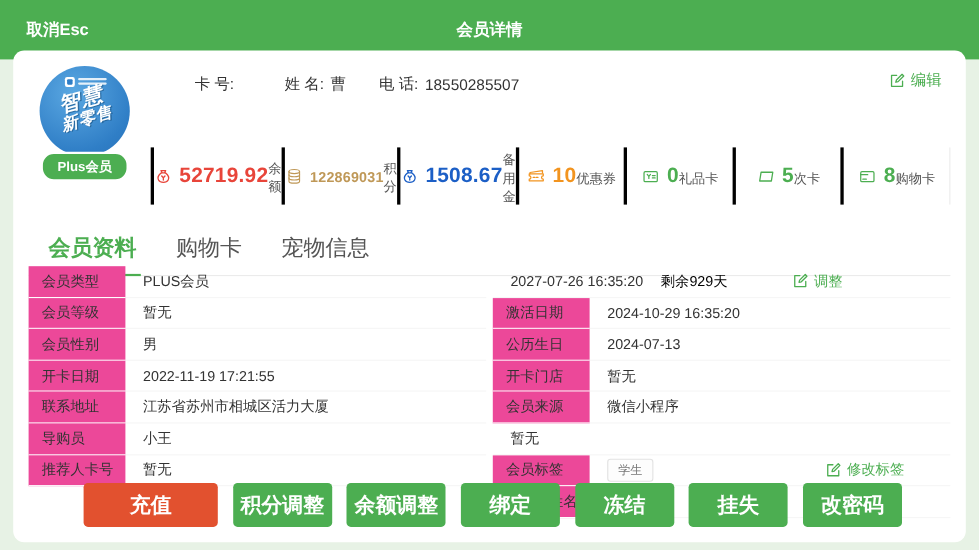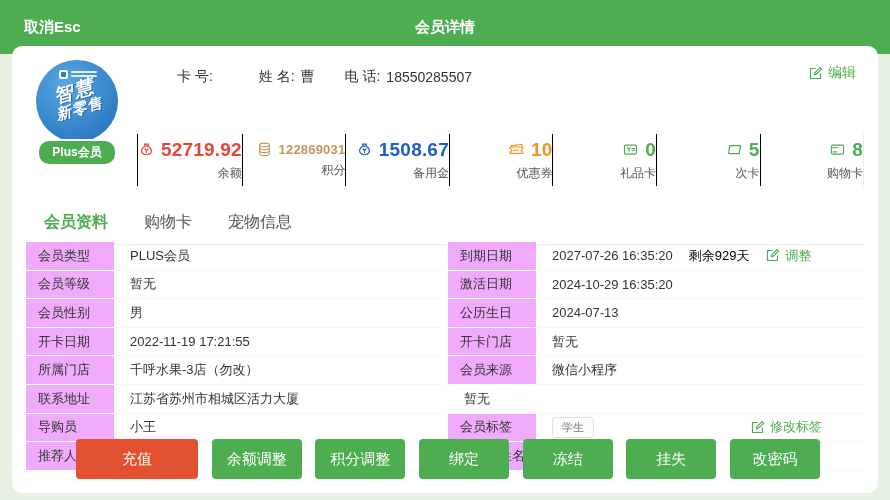--- a/index.html
+++ b/index.html
@@ -30,47 +30,47 @@
   .logo-badge{position:relative;margin-top:-12px;display:inline-block;background:#4cae51;color:#fff;
     font-size:12px;font-weight:bold;padding:3px 13px;border-radius:12px;border:2px solid #fff;white-space:nowrap;}
   .info-line{position:absolute;left:125px;top:22px;display:flex;font-size:14px;color:#333;align-items:center;margin-left:40px;}
   .info-group{display:flex;align-items:center;margin-right:30px;}
   .info-group .lbl{color:#333;}
   .info-group .val{margin-left:6px;min-width:10px;}
   .edit-btn{position:absolute;right:22px;top:18px;display:flex;align-items:center;gap:5px;color:#4cae51;font-size:14px;cursor:pointer;}
   .edit-btn svg,.action svg{width:15px;height:15px;}
   
   .stats{position:absolute;left:125px;right:14px;top:88px;height:52px;display:flex;border-right:1px solid #ececec;}
-  .stat{flex:1;border-left:1px solid #000000;display:flex;flex-direction:column;align-items:flex-end;justify-content:center;}
+  .stat{flex:1;border-left:3px solid #000000;display:flex;flex-direction:row;align-items:center;justify-content:center;}
   .stat-top{display:flex;align-items:center;gap:6px;}
   .stat-top svg{width:17px;height:17px;}
   .stat-val{font-size:19px;font-weight:bold;letter-spacing:.2px;}
   .stat-val.small{font-size:13px;}
   .stat-lbl{font-size:12px;color:#555;margin-top:4px;}
   
   .tabs{position:absolute;top:157px;left:14px;right:14px;display:flex;gap:28px;padding-left:14px;border-bottom:1px solid #ebebeb;}
-  .tab{font-size:16px;color:#555;padding:9px 4px 10px;cursor:pointer;}
+  .tab{font-size:20px;color:#555;padding:9px 4px 10px;cursor:pointer;}
   .tab.active{color:#4cae51;font-weight:bold;border-bottom:2px solid #4cae51;margin-bottom:-1px;}
   
   .details{position:absolute;top:196px;left:14px;right:14px;display:flex;gap:6px;}
   .col{flex:1;min-width:0;}
   .drow{display:flex;align-items:stretch;height:28.6px;}
-  .dlabel{width:88px;flex:0 0 88px;background:#f0abfc;display:flex;align-items:center;padding-left:12px;
+  .dlabel{width:88px;flex:0 0 88px;background:#ec4899;display:flex;align-items:center;padding-left:12px;
     font-size:13px;color:#333;border-bottom:1px solid #fff;box-sizing:border-box;}
   .dvalue{flex:1;display:flex;align-items:center;padding-left:16px;font-size:13px;color:#333;gap:16px;
     border-bottom:1px solid #f6f6f6;min-width:0;white-space:nowrap;}
   .extra-red{color:#000000;}
   .action{display:flex;align-items:center;gap:5px;color:#4cae51;margin-left:auto;cursor:pointer;}
   .col.right .drow:nth-child(1) .action{margin-right:98px;}
   .col.right .drow:nth-child(7) .action{margin-right:42px;}
   .tag-chip{border:1px solid #e2e2e2;background:#fdfdfd;color:#777;font-size:11px;padding:2px 9px;border-radius:3px;}
   
   .footer{position:absolute;left:14px;right:14px;bottom:14px;height:40px;display:flex;align-items:center;
     justify-content:space-between;padding:0 44px 0 50px;}
-  .btn{height:40px;border:none;border-radius:4px;color:#fff;font-size:15px;font-weight:normal;
+  .btn{height:40px;border:none;border-radius:4px;color:#fff;font-size:19px;font-weight:bold;
     font-family:inherit;cursor:pointer;}
   .btn.danger{width:122px;background:#e2512f;}
   .btn.normal{width:90px;background:#4cae51;}
 </style>
 </head>
 <body>
 
 <div class="topbar">
   <div class="cancel">取消Esc</div>
   <div class="title">会员详情</div>
@@ -237,47 +237,40 @@
             <span>男</span>
           </div>
         </div>
         <div class="drow">
           <div class="dlabel">开卡日期</div>
           <div class="dvalue">
             <span>2022-11-19 17:21:55</span>
           </div>
         </div>
         <div class="drow">
-          <div class="dlabel">所属门店</div>
-          <div class="dvalue">
-            <span>千呼水果-3店（勿改）</span>
-          </div>
-        </div>
-        <div class="drow">
           <div class="dlabel">联系地址</div>
           <div class="dvalue">
             <span>江苏省苏州市相城区活力大厦</span>
           </div>
         </div>
         <div class="drow">
           <div class="dlabel">导购员</div>
           <div class="dvalue">
             <span>小王</span>
           </div>
         </div>
         <div class="drow">
           <div class="dlabel">推荐人卡号</div>
           <div class="dvalue">
             <span>暂无</span>
           </div>
         </div>
       </div>
     <div class="col right">
         <div class="drow">
-          <div class="dlabel">到期日期</div>
           <div class="dvalue">
             <span>2027-07-26 16:35:20</span>
             <span class="extra-red">剩余929天</span>
             <span class="action">
               <span style="display:flex">
                 <svg viewBox="0 0 24 24" fill="none" stroke="currentColor" stroke-width="1.9" stroke-linecap="round" stroke-linejoin="round">
                   <path d="M20 12.5V20H4V4h7.5"></path>
                   <path d="M10.2 14l.9-3.3L19.3 2.5l2.4 2.4-8.2 8.2z"></path>
                 </svg>
               </span>
@@ -333,20 +326,20 @@
           <div class="dlabel">推荐人姓名</div>
           <div class="dvalue">
             <span>暂无</span>
           </div>
         </div>
       </div>
   </div>
 
   <div class="footer">
       <button class="btn danger">充值</button>
+      <button class="btn normal">积分调整</button>
       <button class="btn normal">余额调整</button>
-      <button class="btn normal">积分调整</button>
       <button class="btn normal">绑定</button>
       <button class="btn normal">冻结</button>
       <button class="btn normal">挂失</button>
       <button class="btn normal">改密码</button>
     </div>
 </div>
 
 </body></html>

